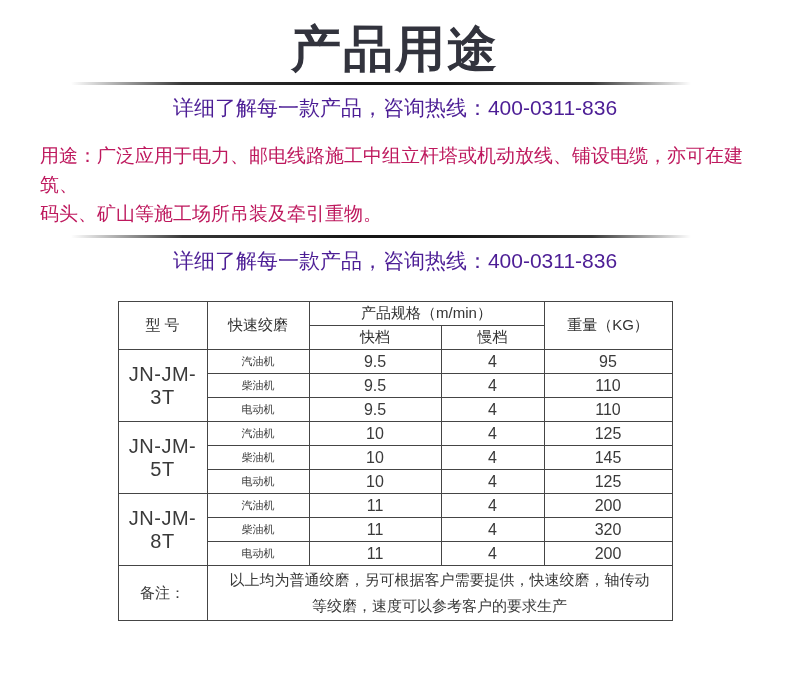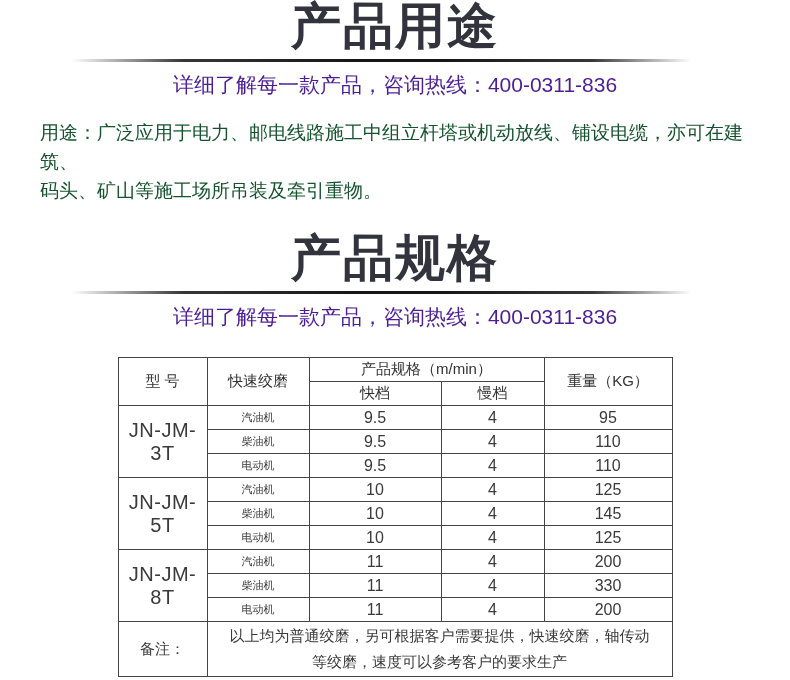--- a/index.html
+++ b/index.html
@@ -15,21 +15,21 @@
 
   .big-title {
     margin: 0;
     text-align: center;
     font-size: 50px;
     line-height: 1.04;
     font-weight: 900;
     letter-spacing: 2px;
     color: #32333d;
   }
-  .title-usage { }
+  .title-usage { padding-top: 23px; }
   .title-specs { padding-top: 27px; }
 
   .divider {
     height: 3px;
     width: 620px;
     margin: 7px 0 0 71px;
     background: linear-gradient(to right,
       rgba(20,20,20,0) 0%,
       rgba(20,20,20,0.85) 18%,
       #161616 45%,
@@ -42,21 +42,21 @@
     margin-top: 9px;
     text-align: center;
     font-size: 21px;
     color: #4c1d95;
   }
 
   .body-text {
     margin: 19px 36px 0 40px;
     font-size: 19px;
     line-height: 29px;
-    color: #14532d;
+    color: #be185d;
     white-space: pre-line;
   }
 
   table.spec-table {
     border-collapse: collapse;
     table-layout: fixed;
     width: 554px;
     margin: 26px auto 0 auto;
   }
   .spec-table th, .spec-table td {
@@ -89,21 +89,20 @@
 
   <section>
     <h1 class="big-title title-usage">产品用途</h1>
     <div class="divider"></div>
     <div class="subtitle">详细了解每一款产品，咨询热线：400-0311-836</div>
     <p class="body-text">用途：广泛应用于电力、邮电线路施工中组立杆塔或机动放线、铺设电缆，亦可在建筑、
 码头、矿山等施工场所吊装及牵引重物。</p>
   </section>
 
   <section>
-    <h1 class="big-title title-specs">产品规格</h1>
     <div class="divider"></div>
     <div class="subtitle">详细了解每一款产品，咨询热线：400-0311-836</div>
 
     <table class="spec-table">
       <colgroup>
         <col style="width:89px">
         <col style="width:102px">
         <col style="width:132px">
         <col style="width:103px">
         <col style="width:128px">
@@ -166,21 +165,21 @@
           <td rowspan="3" class="cell-model">JN-JM-8T</td>
           <td class="cell-cn">汽油机</td>
           <td class="cell-num">11</td>
           <td class="cell-num">4</td>
           <td class="cell-num">200</td>
         </tr>
         <tr>
           <td class="cell-cn">柴油机</td>
           <td class="cell-num">11</td>
           <td class="cell-num">4</td>
-          <td class="cell-num">330</td>
+          <td class="cell-num">320</td>
         </tr>
         <tr>
           <td class="cell-cn">电动机</td>
           <td class="cell-num">11</td>
           <td class="cell-num">4</td>
           <td class="cell-num">200</td>
         </tr>
       </tbody>
       <tfoot>
         <tr class="remark-row">

